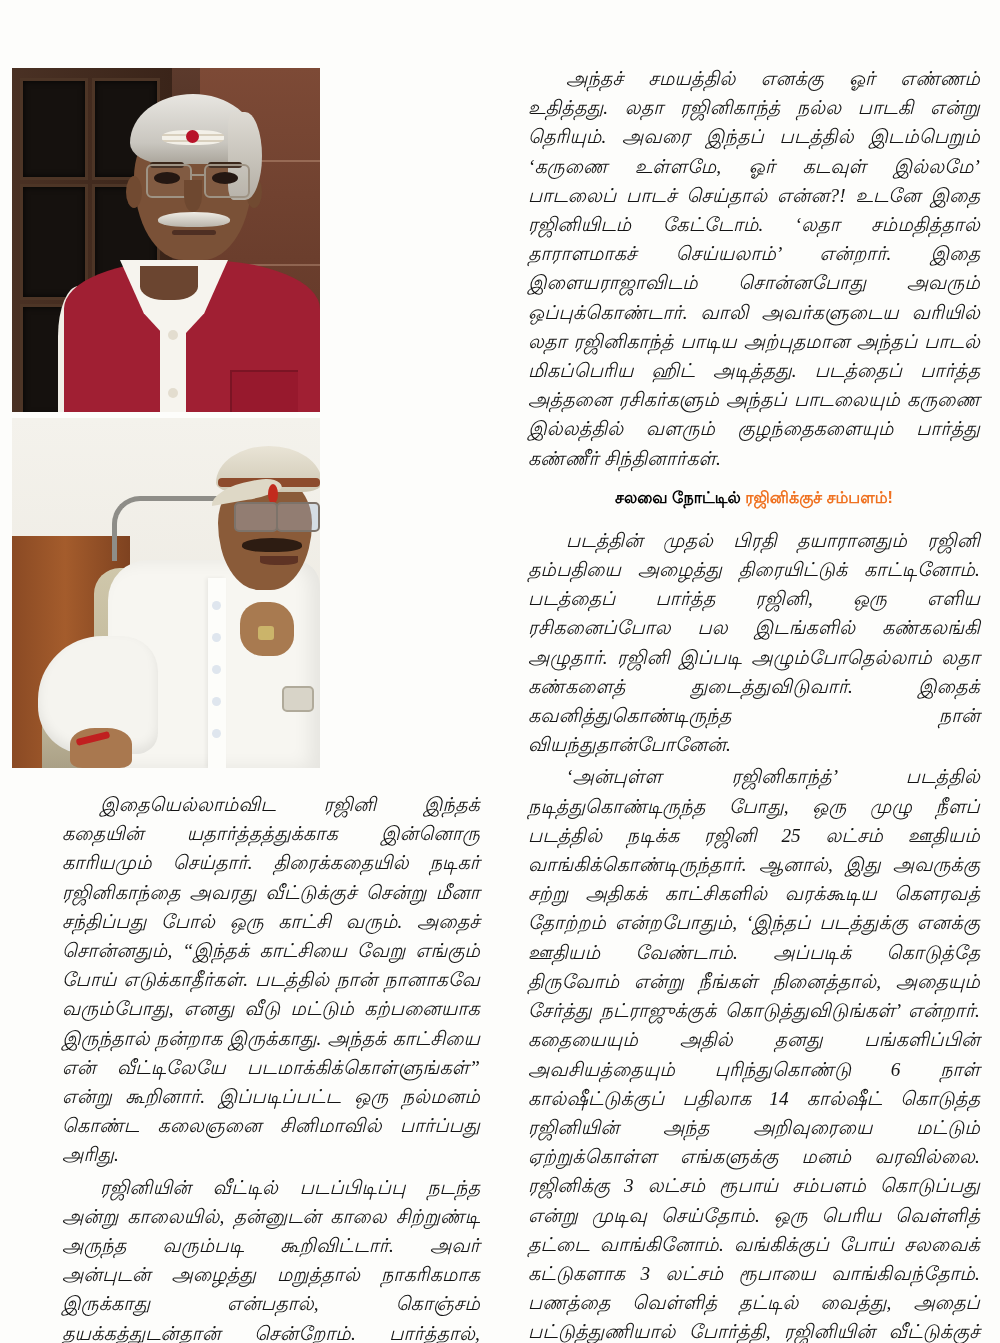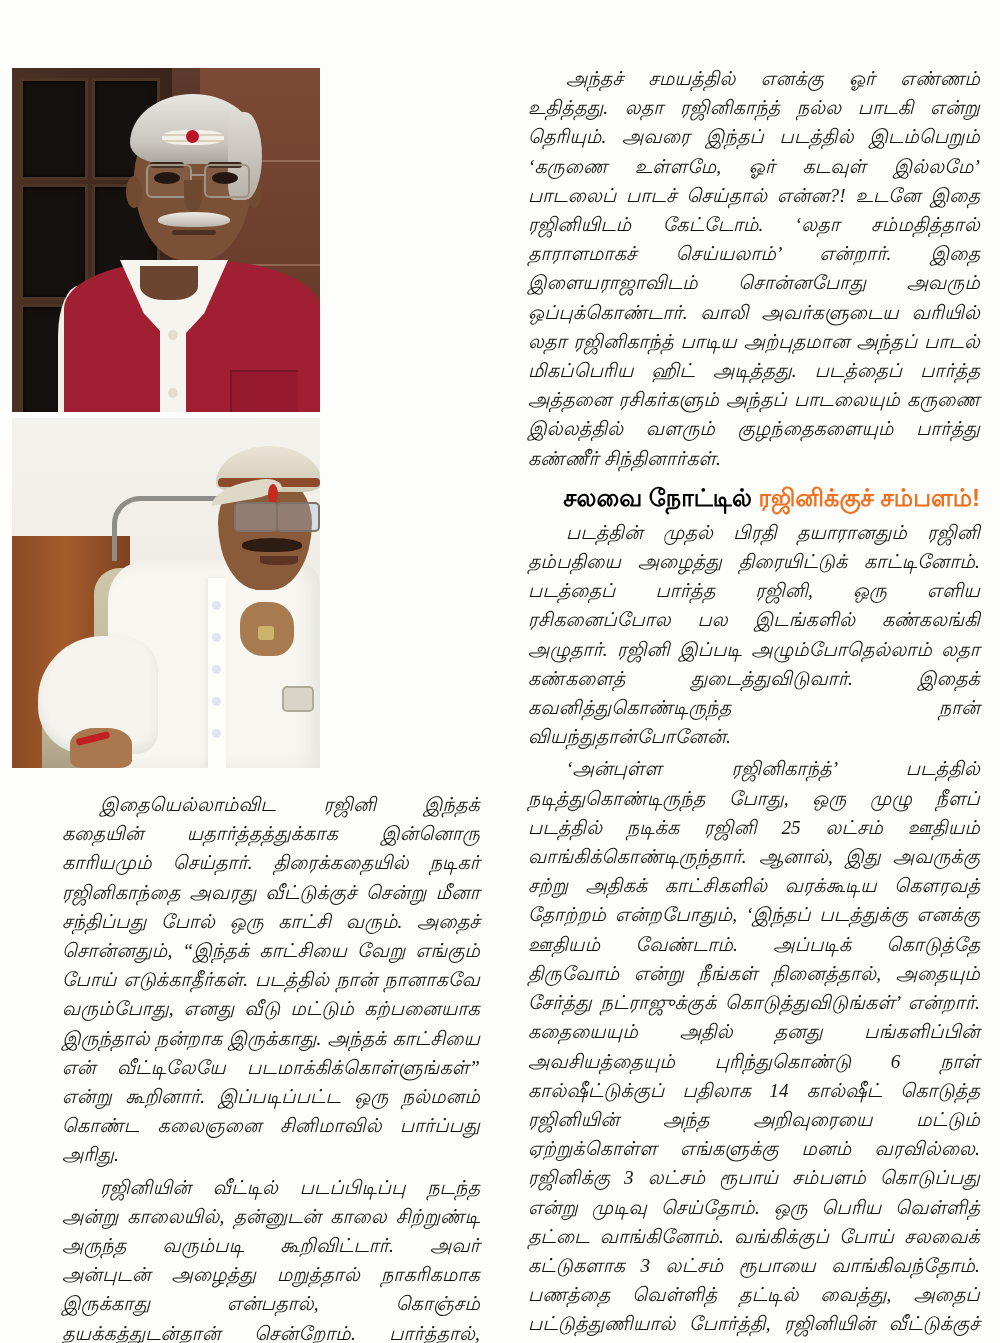--- a/index.html
+++ b/index.html
@@ -288,27 +288,27 @@
     text-indent: 38px;
     text-align: justify;
     font-style: italic;
     font-size: 19.2px;
     line-height: 29.2px;
     letter-spacing: .1px;
     word-spacing: .5px;
   }
 
   .subhead {
-    margin: 13px 0 8px 0;
+    margin: 13px 0 16px 0;
     font-family: "Liberation Sans", "DejaVu Sans", sans-serif;
     font-weight: bold;
-    font-size: 24px;
+    font-size: 16px;
     line-height: 24px;
     color: #000000;
-    text-align: right;
+    text-align: center;
   }
   .subhead .accent {
     color: #ef7120;
   }
 </style>
 </head>
 <body>
 
 <div class="page">
 

